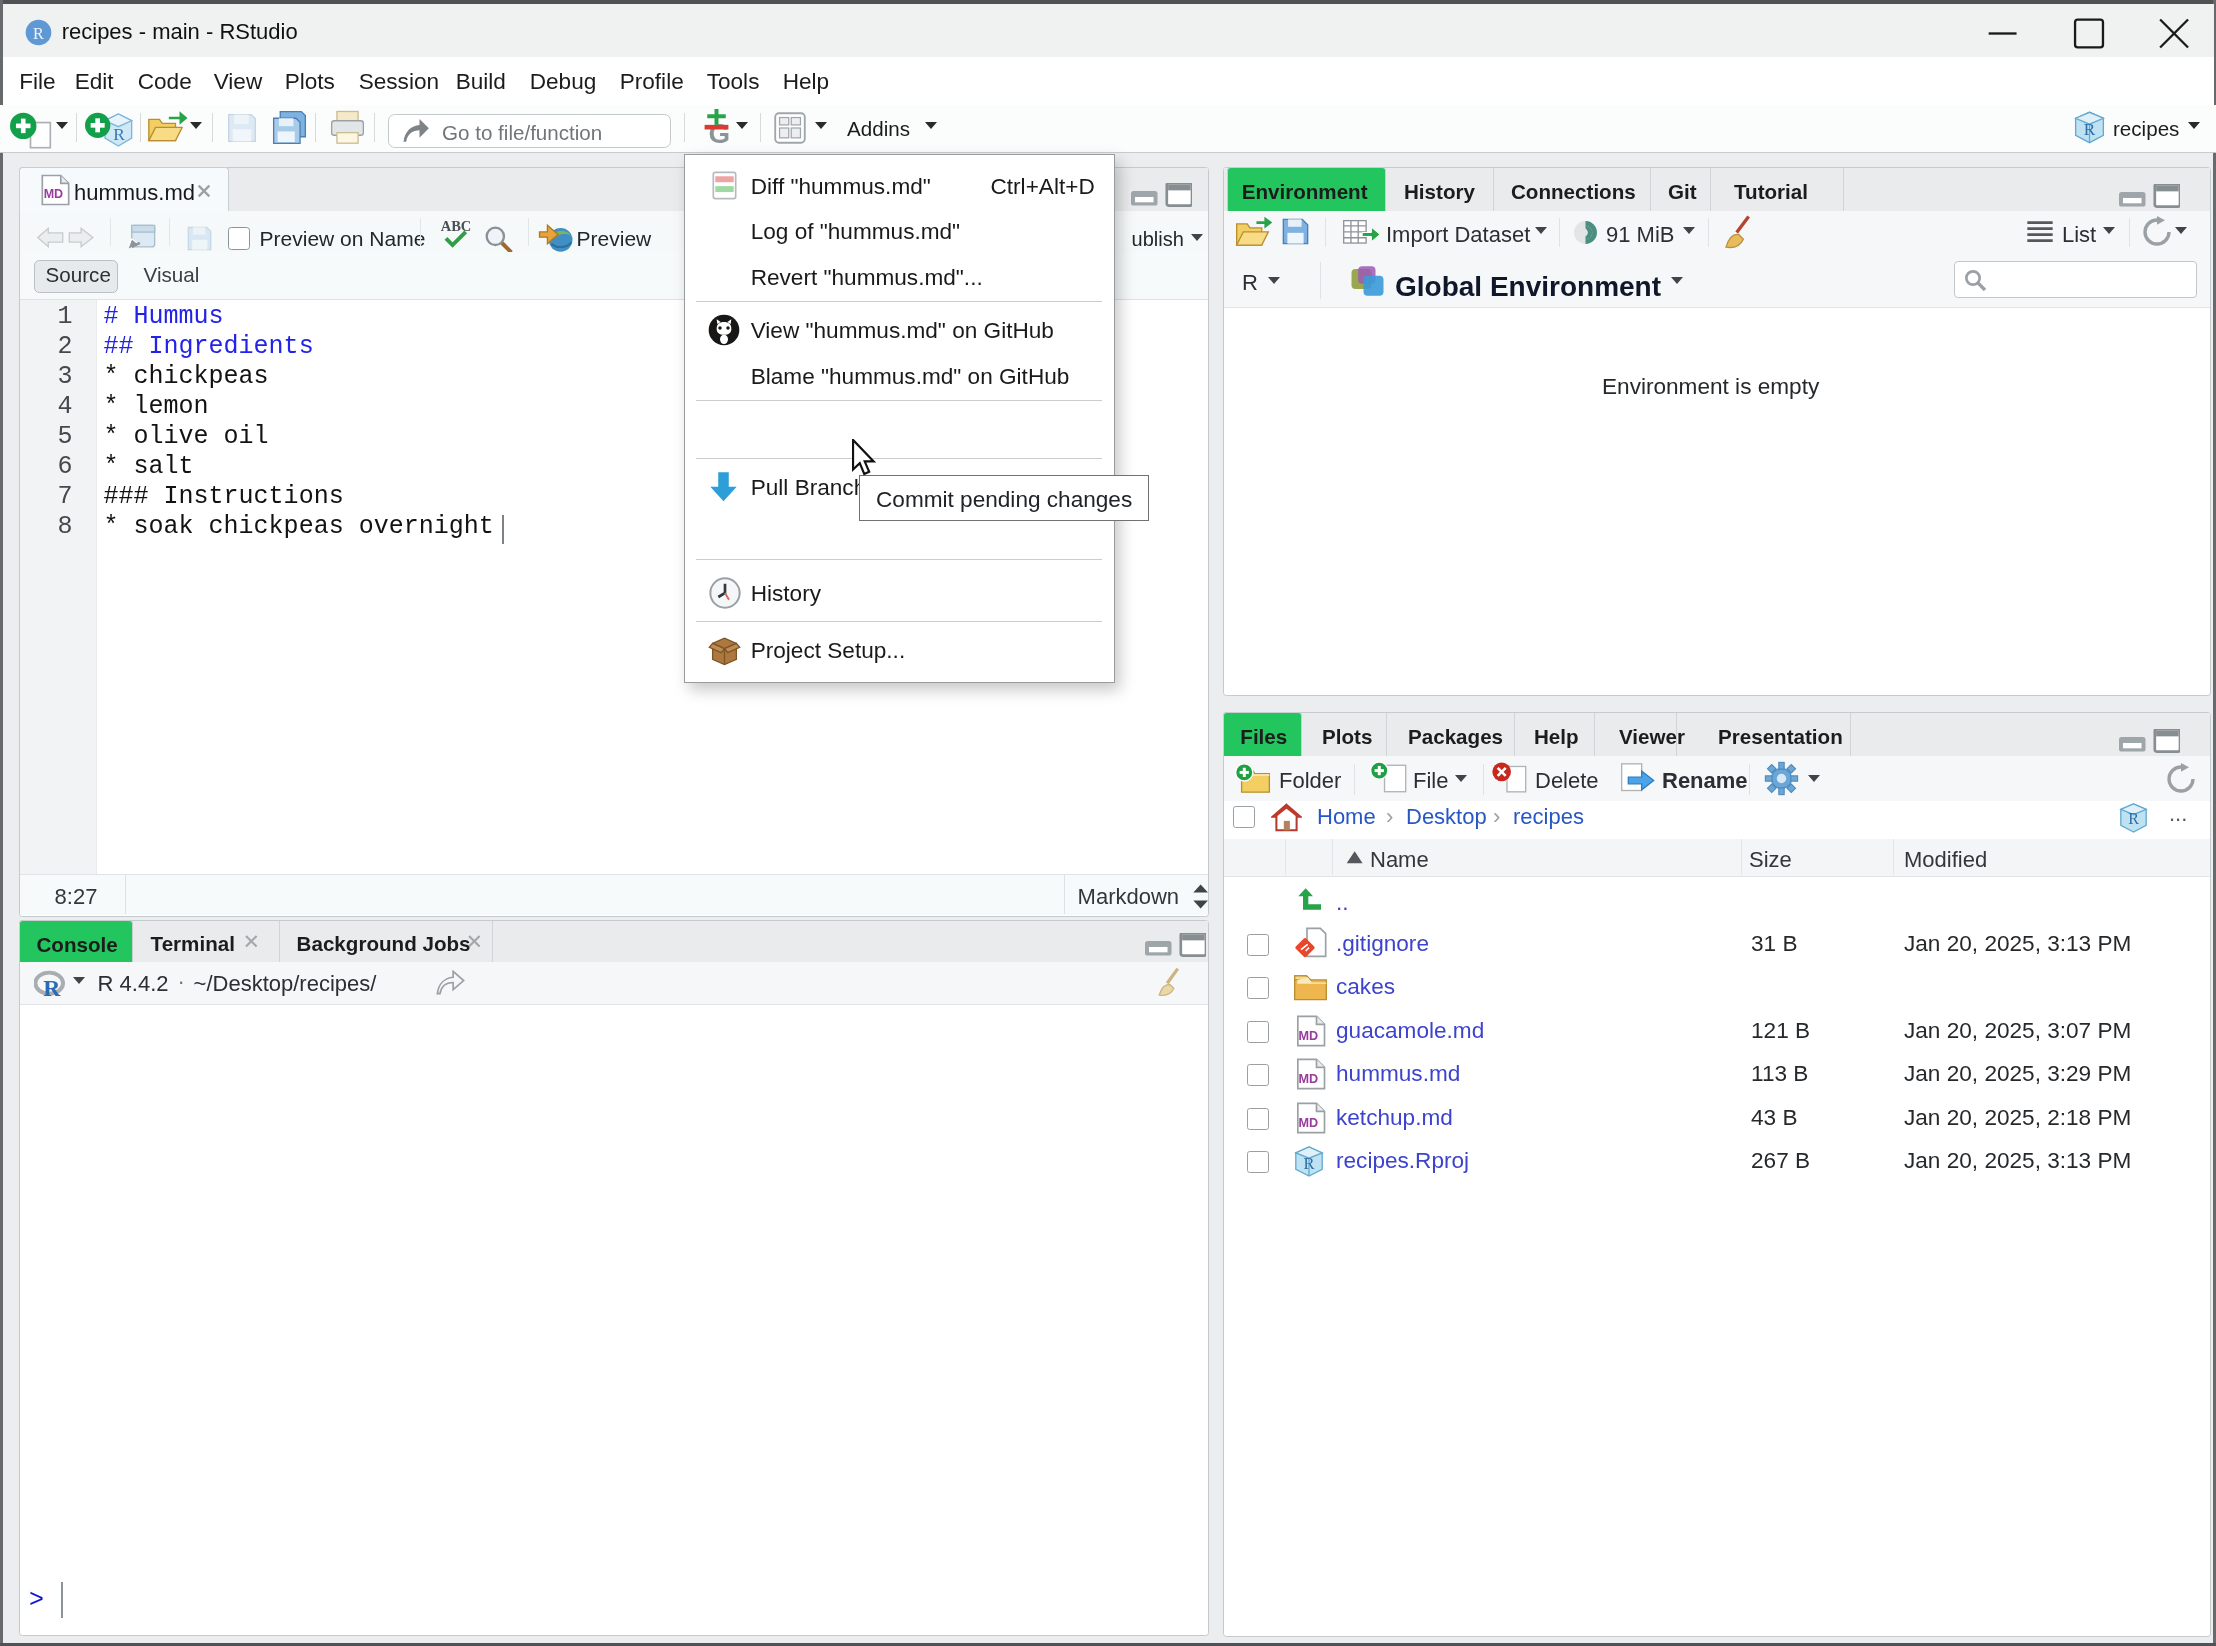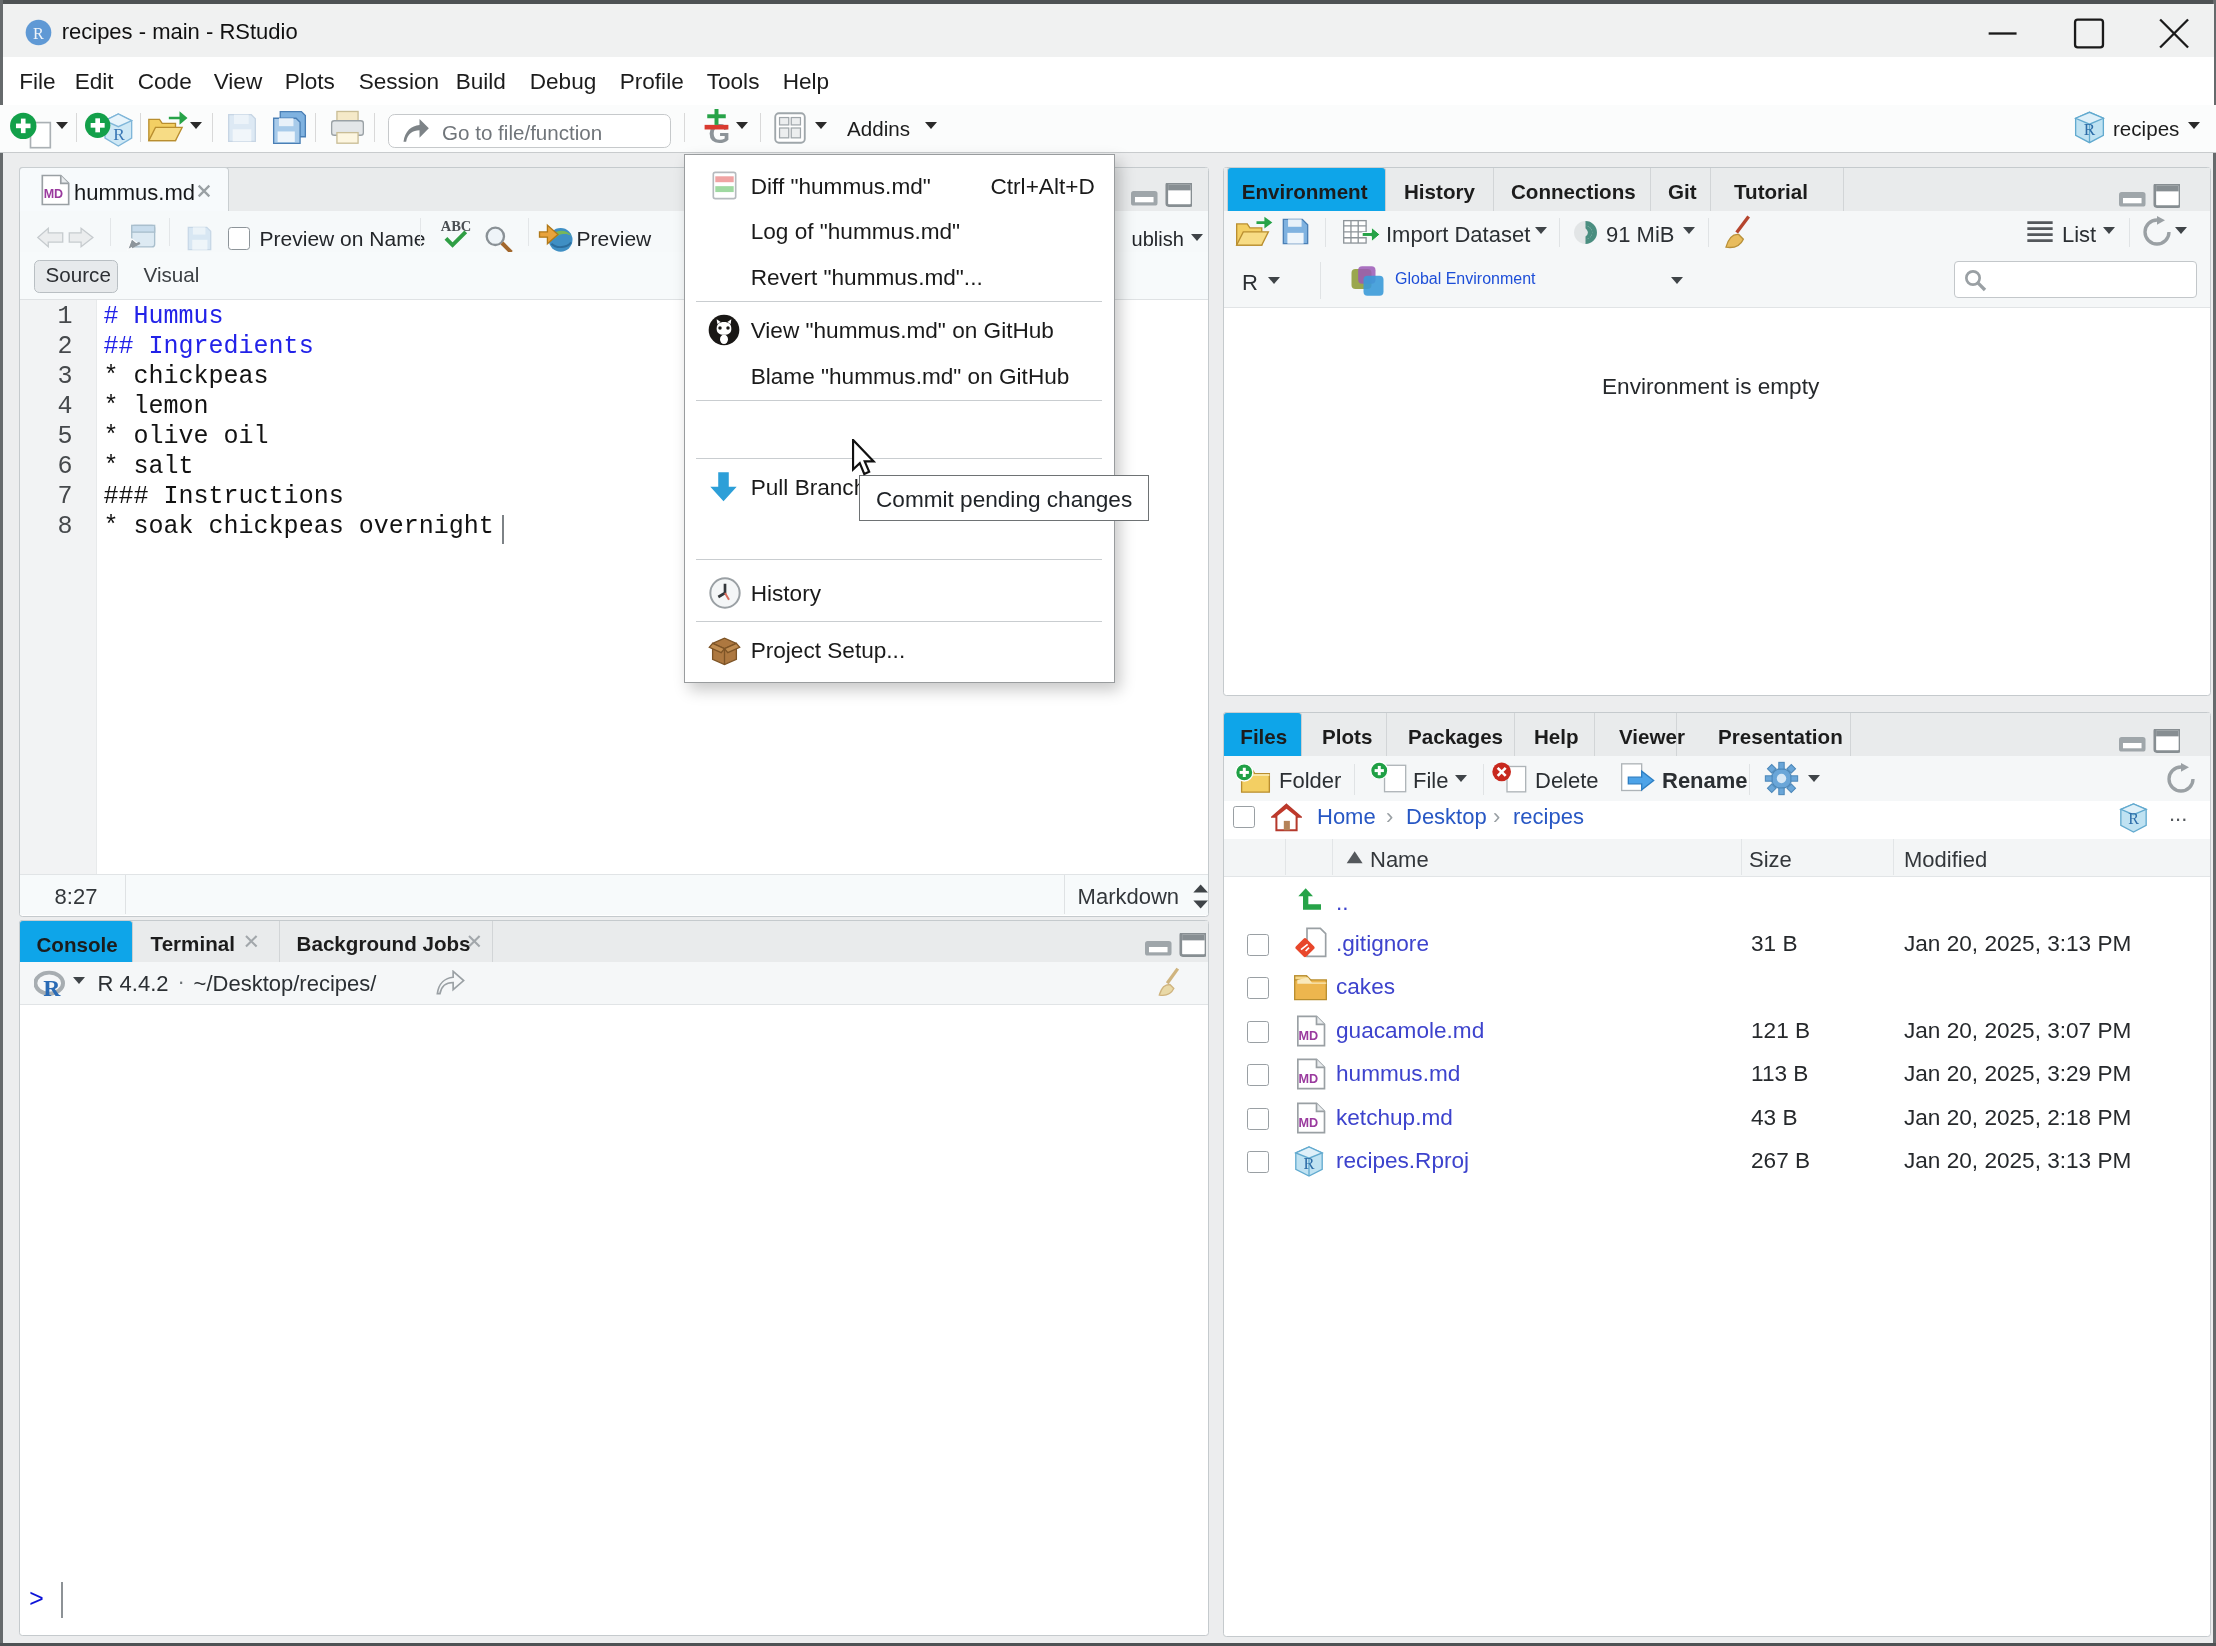--- a/index.html
+++ b/index.html
@@ -3,21 +3,21 @@
 <style>
   html,body{margin:0;padding:0;}
   body{width:2216px;height:1646px;position:relative;background:#ecedee;overflow:hidden;
        font-family:"Liberation Sans",sans-serif;}
   .abs{position:absolute;}
   .tx{position:absolute;font:22.6px/1.18 "Liberation Sans",sans-serif;color:#1c1c1c;white-space:nowrap;}
   .b{font-weight:bold;}
   .mono{font-family:"Liberation Mono",monospace;}
   .pane{position:absolute;background:#fff;border:1.3px solid #c5cacd;border-radius:3.3px;}
   .strip{position:absolute;left:0;right:0;background:#e9ebec;}
-  .tabact{position:absolute;background:#0ea5e9;border:1.3px solid #c9ced1;border-bottom:none;border-radius:4px 4px 0 0;}
+  .tabact{position:absolute;background:#22c55e;border:1.3px solid #c9ced1;border-bottom:none;border-radius:4px 4px 0 0;}
   .vsep{position:absolute;width:1.3px;background:#d9d9d9;}
   .caret{position:absolute;width:0;height:0;border-left:6px solid transparent;border-right:6px solid transparent;border-top:7.3px solid #2a2a2a;}
   .menurow{position:absolute;left:2.7px;right:2.7px;height:46px;}
   .mitext{position:absolute;font:22.6px "Liberation Sans",sans-serif;color:#1a1a1a;top:11.3px;white-space:nowrap;}
 </style></head>
 <body>
 
 <div class="abs" style="left:0;top:0;width:2216px;height:4px;background:#4e5254;"></div>
 <div class="abs" style="left:0;top:0;width:2.7px;height:1646px;background:#666a6c;"></div>
 <div class="abs" style="right:0;top:0;width:2.7px;height:1646px;background:#666a6c;"></div>
@@ -349,21 +349,21 @@
 
   <div class="abs" style="left:0;top:86px;width:100%;height:53px;background:#f5f7f8;border-bottom:1.3px solid #e1e4e6;">
     <div class="tx" style="left:18px;top:16px;font-size:22px;color:#2b2f33;">R</div>
     <div class="caret" style="left:44px;top:22.6px;border-top-color:#3f4448;"></div>
     <div class="vsep" style="left:96px;top:8px;height:37px;background:#e0e3e5;"></div>
     <svg class="abs" style="left:126px;top:10.6px;" width="35" height="32" viewBox="0 0 52 48">
       <rect x="2" y="6" width="30" height="30" rx="6" fill="#9aa74e"></rect>
       <rect x="12" y="2" width="26" height="26" rx="6" fill="#9b59b6" opacity=".85"></rect>
       <rect x="20" y="16" width="30" height="30" rx="6" fill="#3b9ad8" opacity=".9"></rect>
     </svg>
-    <div class="tx" style="left:171px;top:16px;font-size:16px;color:#1d4ed8;">Global Environment</div>
+    <div class="tx" style="left:171px;top:16px;font-size:28px;color:#0f172a;font-weight:bold;">Global Environment</div>
     <div class="caret" style="left:447px;top:22.6px;border-top-color:#3f4448;"></div>
     <div class="abs" style="left:730px;top:7.3px;width:241px;height:35px;background:#fff;border:1.3px solid #c3c7ca;border-radius:4px;">
       <svg class="abs" style="left:8px;top:5.3px;" width="24" height="24" viewBox="0 0 36 36">
         <circle cx="15" cy="15" r="10" fill="none" stroke="#9aa0a4" stroke-width="4"></circle>
         <line x1="22" y1="22" x2="33" y2="33" stroke="#9aa0a4" stroke-width="5"></line>
       </svg>
     </div>
   </div>
   <div class="tx" style="left:378px;top:206px;font-size:22.6px;color:#26292c;">Environment is empty</div>
 </div>

